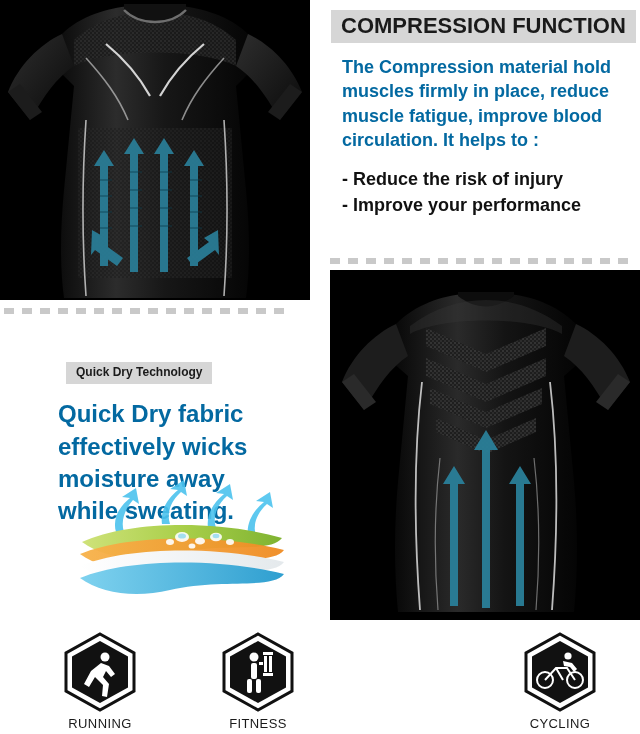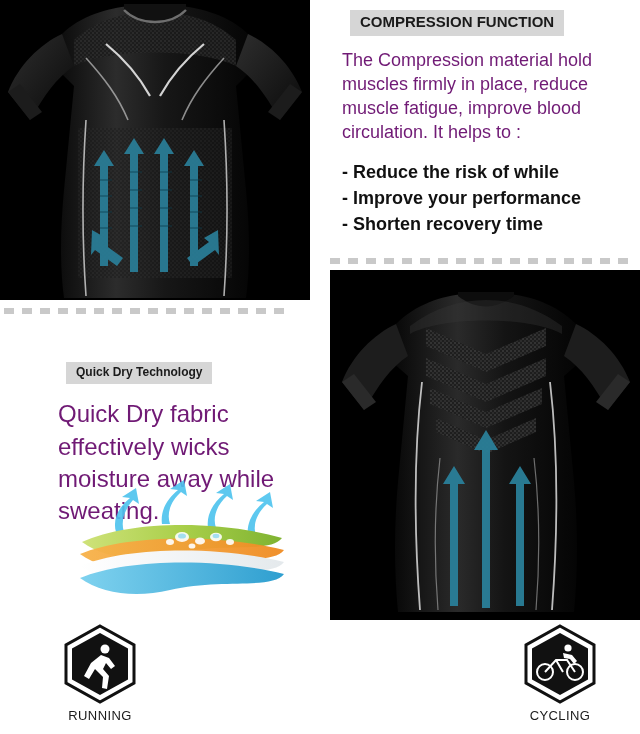--- a/index.html
+++ b/index.html
@@ -58,27 +58,28 @@
   
   .heading-chip {
     display: inline-block;
     background: #d6d6d6;
     color: #1a1a1a;
     font-weight: bold;
     padding: 4px 10px 5px 10px;
     line-height: 1.1;
     white-space: nowrap;
   }
-  #compression-heading { font-size: 15px; margin: 10px 0 0 20px; }
+  #compression-heading { font-size: 22px; margin: 10px 0 0 1px; }
   #quickdry-heading { font-size: 12px; margin: 42px 0 0 66px; }
 
   .body-copy {
-    color: #701a75;
+    color: #0369a1;
     font-size: 18px;
     line-height: 1.35;
+    font-weight: bold;
   }
   #compression-copy { margin: 12px 14px 0 12px; }
   #quickdry-copy { margin: 14px 20px 0 58px; font-size: 24px; }
 
   .bullets {
     margin: 14px 0 0 12px;
     color: #111;
     font-size: 18px;
     font-weight: bold;
     line-height: 1.45;
@@ -89,21 +90,21 @@
   #fabric-illustration {
     position: absolute; left: 70px; top: 160px;
     width: 230px; height: 120px;
   }
 
   
   .activity {
     position: absolute;
     width: 140px;
     text-align: center;
-    top: 4px;
+    top: 12px;
   }
   #activity-0 { left: 30px; }
   #activity-1 { left: 188px; }
   #activity-2 { left: 346px; }
   #activity-3 { left: 490px; }
   .hex {
     width: 74px; height: 80px; margin: 0 auto;
     position: relative;
   }
   .hex svg { display: block; }
@@ -191,23 +192,22 @@
 
     <path d="M86 120 C82 180 82 240 86 296" stroke="#d8d8d8" stroke-width="1.6" fill="none" opacity="0.8"></path>
     <path d="M224 120 C228 180 228 240 224 296" stroke="#d8d8d8" stroke-width="1.6" fill="none" opacity="0.8"></path>
   </svg>
 </div>
 
 <div class="panel" id="compression-block">
   <div class="heading-chip" id="compression-heading">COMPRESSION FUNCTION</div>
   <div class="body-copy" id="compression-copy">The Compression material hold muscles firmly in place, reduce muscle fatigue, improve blood circulation. It helps to :</div>
   <div class="bullets">
-    <div>- Reduce the risk of while</div>
+    <div>- Reduce the risk of injury</div>
     <div>- Improve your performance</div>
-    <div>- Shorten recovery time</div>
   </div>
 </div>
 
 <div class="dot-divider" id="divider-right"></div>
 <div class="dot-divider" id="divider-left"></div>
 
 <div class="panel" id="quickdry-block">
   <div class="heading-chip" id="quickdry-heading">Quick Dry Technology</div>
   <div class="body-copy" id="quickdry-copy">Quick Dry fabric effectively wicks moisture away while sweating.</div>
 
@@ -320,20 +320,40 @@
         <polygon points="37,9 65,24.5 65,55.5 37,71 9,55.5 9,24.5" fill="#111"></polygon>
         <g fill="#fff">
           <circle cx="42" cy="25" r="4.5"></circle>
           <path d="M38 31 l8 3 6 8 -4 3 -5 -6 -3 6 6 7 -2 13 -5 -1 1 -11 -8 -8 -6 10 -5 -3 7 -13 z"></path>
         </g>
       </svg>
     </div>
     <div class="activity-label">RUNNING</div>
   </div>
 
+  <div class="activity" id="activity-1">
+    <div class="hex">
+      <svg width="74" height="80" viewBox="0 0 74 80">
+        <polygon points="37,2 71,21 71,59 37,78 3,59 3,21" fill="none" stroke="#111" stroke-width="3"></polygon>
+        <polygon points="37,9 65,24.5 65,55.5 37,71 9,55.5 9,24.5" fill="#111"></polygon>
+        <g fill="#fff">
+          <circle cx="33" cy="25" r="4.5"></circle>
+          <rect x="30" y="31" width="6" height="16" rx="2"></rect>
+          <rect x="26" y="47" width="5" height="14" rx="2"></rect>
+          <rect x="35" y="47" width="5" height="14" rx="2"></rect>
+          <rect x="38" y="30" width="4" height="3"></rect>
+          <rect x="43" y="24" width="3" height="16"></rect>
+          <rect x="48" y="24" width="3" height="16"></rect>
+          <rect x="42" y="20" width="10" height="3"></rect>
+          <rect x="42" y="41" width="10" height="3"></rect>
+        </g>
+      </svg>
+    </div>
+    <div class="activity-label">FITNESS</div>
+  </div>
 
 
   <div class="activity" id="activity-3">
     <div class="hex">
       <svg width="74" height="80" viewBox="0 0 74 80">
         <polygon points="37,2 71,21 71,59 37,78 3,59 3,21" fill="none" stroke="#111" stroke-width="3"></polygon>
         <polygon points="37,9 65,24.5 65,55.5 37,71 9,55.5 9,24.5" fill="#111"></polygon>
         <g stroke="#fff" stroke-width="2" fill="none">
           <circle cx="22" cy="48" r="8"></circle>
           <circle cx="52" cy="48" r="8"></circle>

